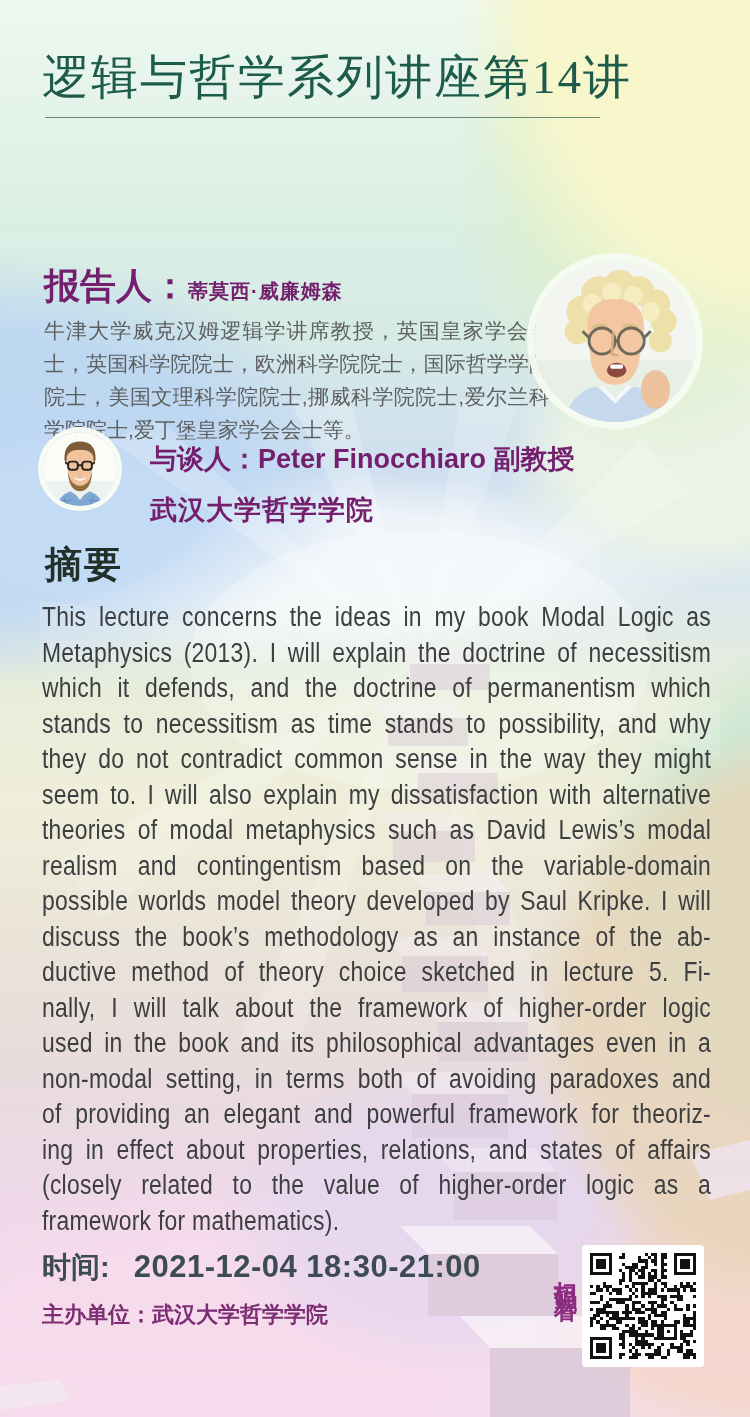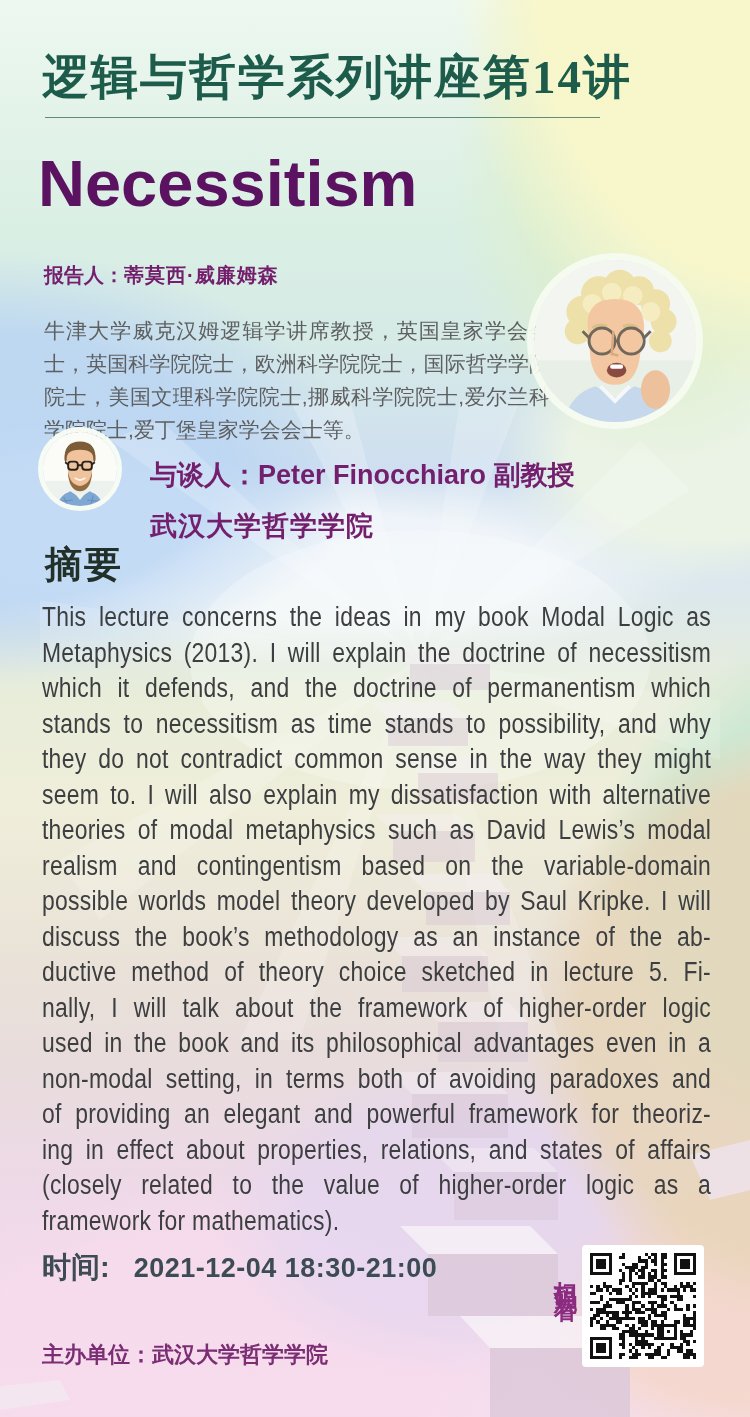--- a/index.html
+++ b/index.html
@@ -23,55 +23,55 @@
       radial-gradient(circle 420px at 110% 72%, rgba(231,213,184,.8) 0 58%, rgba(231,213,184,0) 72%),
       radial-gradient(circle 380px at 114% 63%, rgba(200,231,210,.85) 0 52%, rgba(200,231,210,0) 70%),
       radial-gradient(ellipse 330px 220px at 60% 86%, rgba(227,214,240,.7) 0 45%, rgba(227,214,240,0) 72%),
       radial-gradient(ellipse 340px 220px at 101% 92%, rgba(244,214,196,.75) 0 45%, rgba(244,214,196,0) 72%),
       radial-gradient(ellipse 430px 260px at 28% 97%, rgba(247,219,236,.8) 0 50%, rgba(247,219,236,0) 76%);
   }
   .fx{position:absolute;pointer-events:none;}
   .txt{position:absolute;}
   .series-title{
     left:42px;top:46px;font-family:"Liberation Serif","DejaVu Serif",serif;
-    font-weight:bold;font-size:47px;letter-spacing:2px;color:#1d5c4b;
+    font-weight:normal;font-size:47px;letter-spacing:2px;color:#1d5c4b;
   }
   .divider{left:45px;top:117px;width:555px;height:1px;background:#41705d;opacity:.8;}
   .main-title{
     left:38px;top:146px;font-size:65px;font-weight:800;letter-spacing:0px;color:#5b1261;
   }
   .speaker-line{left:44px;top:262px;color:#731f6d;white-space:nowrap;}
-  .speaker-line .lbl{font-size:20px;font-weight:bold;}
+  .speaker-line .lbl{font-size:36px;font-weight:bold;}
   .speaker-line .nm{font-size:20px;font-weight:bold;letter-spacing:1px;}
   .speaker-bio{
     left:44px;top:314px;width:506px;font-size:21px;line-height:33px;color:#5d5f60;
     text-align:justify;
   }
   .photo{position:absolute;border-radius:50%;overflow:hidden;box-sizing:border-box;}
   .photo svg{display:block;width:100%;height:100%;}
   .photo-w{left:527px;top:253px;width:176px;height:176px;border:7px solid rgba(246,251,240,.95);}
   .photo-p{left:38px;top:427px;width:84px;height:84px;border:5px solid rgba(248,252,244,.97);}
-  .discussant{left:150px;top:441px;color:#731f6d;font-weight:bold;margin-top:16px;}
+  .discussant{left:150px;top:441px;color:#731f6d;font-weight:bold;}
   .discussant .d1{font-size:27px;white-space:nowrap;}
   .discussant .d2{font-size:27px;margin-top:15px;letter-spacing:1px;}
   .abstract-heading{
     left:45px;top:540px;font-family:Liberation Serif, serif;
     font-weight:bold;font-size:37px;color:#22302a;letter-spacing:2px;
   }
   .abstract{
     left:42px;top:600px;width:788px;color:#3c3e40;
     transform:scaleX(.849);transform-origin:0 0;
     font-size:27px;line-height:35.5px;letter-spacing:.3px;
   }
   .aline{text-align:justify;text-align-last:justify;white-space:nowrap;}
   .aline.last{text-align-last:left;}
   .footer-time{left:42px;top:1248px;color:#3d4c54;font-weight:bold;white-space:nowrap;}
   .footer-time .tl{font-size:29px;margin-right:24px;}
-  .footer-time .tv{font-size:27px;letter-spacing:.5px;}
-  .footer-row{left:42px;color:#7c2e74;font-size:22px;font-weight:bold;white-space:nowrap;margin-top:40px;}
+  .footer-time .tv{font-size:31px;letter-spacing:.5px;}
+  .footer-row{left:42px;color:#7c2e74;font-size:22px;font-weight:bold;white-space:nowrap;}
   .footer-org{top:1300px;}
   .footer-sup{top:1337px;}
   .scan-text{
     left:551px;top:1262px;writing-mode:vertical-rl;text-orientation:upright;
     font-size:23px;font-weight:bold;letter-spacing:6px;color:#8b2c80;
   }
   .qr{
     position:absolute;left:582px;top:1245px;width:122px;height:122px;
     background:#ffffff;border-radius:4px;
   }
@@ -129,21 +129,20 @@
         <polygon points="490,1348 630,1348 630,1417 490,1417" fill="#ddc9da"></polygon>
         <polygon points="0,1386 60,1380 70,1400 0,1410" fill="#f3e8f0"></polygon>
       </g>
     </g>
   </svg>
 
   <div class="txt series-title">逻辑与哲学系列讲座第14讲</div>
 
   <div class="txt divider"></div>
 
-  <div class="txt main-title">Necessitism</div>
 
   <div class="txt speaker-line">
     <span class="lbl">报告人：</span><span class="nm">蒂莫西·威廉姆森</span>
   </div>
 
   <div class="txt speaker-bio">牛津大学威克汉姆逻辑学讲席教授，英国皇家学会会士，英国科学院院士，欧洲科学院院士，国际哲学学院院士，美国文理科学院院士,挪威科学院院士,爱尔兰科学院院士,爱丁堡皇家学会会士等。</div>
 
   <div class="photo photo-w">
     <svg viewBox="0 0 100 100">
       <rect x="0" y="0" width="100" height="100" fill="#f3f5f0"></rect>

